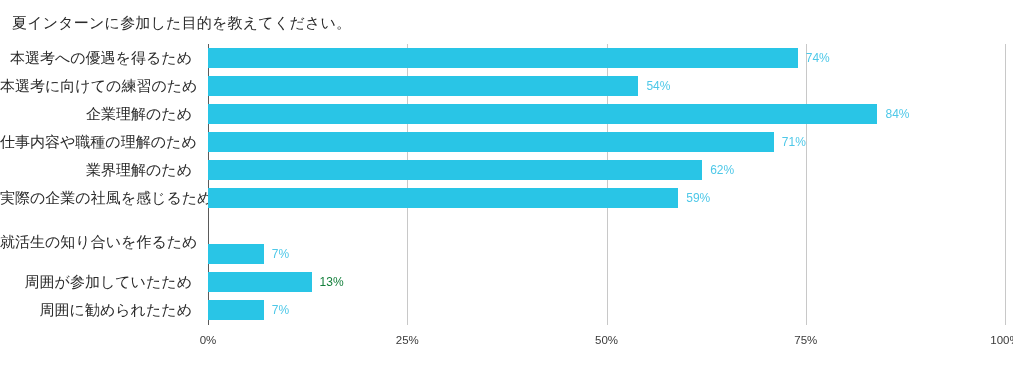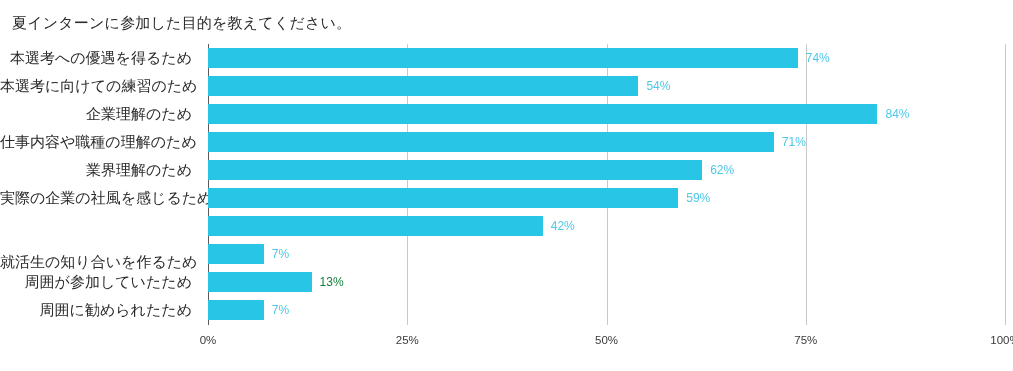--- a/index.html
+++ b/index.html
@@ -150,21 +150,21 @@
 
   <div class="chart-title">夏インターンに参加した目的を教えてください。</div>
 
   <div class="cat-labels" id="cat-labels">
       <div class="cat-label" style="top: 0px;">本選考への優遇を得るため</div>
       <div class="cat-label" style="top: 28px;">本選考に向けての練習のため</div>
       <div class="cat-label" style="top: 56px;">企業理解のため</div>
       <div class="cat-label" style="top: 112px;">業界理解のため</div>
       <div class="cat-label" style="top: 84px;">仕事内容や職種の理解のため</div>
       <div class="cat-label" style="top: 140px;">実際の企業の社風を感じるため</div>
-      <div class="cat-label" style="top: 204px;">就活生の知り合いを作るため</div>
+      <div class="cat-label" style="top: 184px;">就活生の知り合いを作るため</div>
       <div class="cat-label" style="top: 224px;">周囲が参加していたため</div>
       <div class="cat-label" style="top: 252px;">周囲に勧められたため</div>
     </div>
 
   <div class="plot">
     <div class="gridlines" id="gridlines">
         <div class="gridline axis0" style="left: 0px;"></div>
         <div class="gridline" style="left: 199.25px;"></div>
         <div class="gridline" style="left: 398.5px;"></div>
         <div class="gridline" style="left: 597.75px;"></div>
@@ -188,24 +188,20 @@
           <div class="bar-value" style="left: 573.87px; color: rgb(78, 200, 232);">71%</div>
         </div>
         <div class="row" style="top: 112px;">
           <div class="bar" style="width: 494.14px; background: rgb(41, 197, 230);"></div>
           <div class="bar-value" style="left: 502.14px; color: rgb(78, 200, 232);">62%</div>
         </div>
         <div class="row" style="top: 140px;">
           <div class="bar" style="width: 470.23px; background: rgb(41, 197, 230);"></div>
           <div class="bar-value" style="left: 478.23px; color: rgb(78, 200, 232);">59%</div>
         </div>
-        <div class="row" style="top: 168px;">
-          <div class="bar" style="width: 334.74px; background: rgb(41, 197, 230);"></div>
-          <div class="bar-value" style="left: 342.74px; color: rgb(78, 200, 232);">42%</div>
-        </div>
         <div class="row" style="top: 196px;">
           <div class="bar" style="width: 55.79px; background: rgb(41, 197, 230);"></div>
           <div class="bar-value" style="left: 63.79px; color: rgb(78, 200, 232);">7%</div>
         </div>
         <div class="row" style="top: 224px;">
           <div class="bar" style="width: 103.61px; background: rgb(41, 197, 230);"></div>
           <div class="bar-value" style="left: 111.61px; color: #15803d;">13%</div>
         </div>
         <div class="row" style="top: 252px;">
           <div class="bar" style="width: 55.79px; background: rgb(41, 197, 230);"></div>

